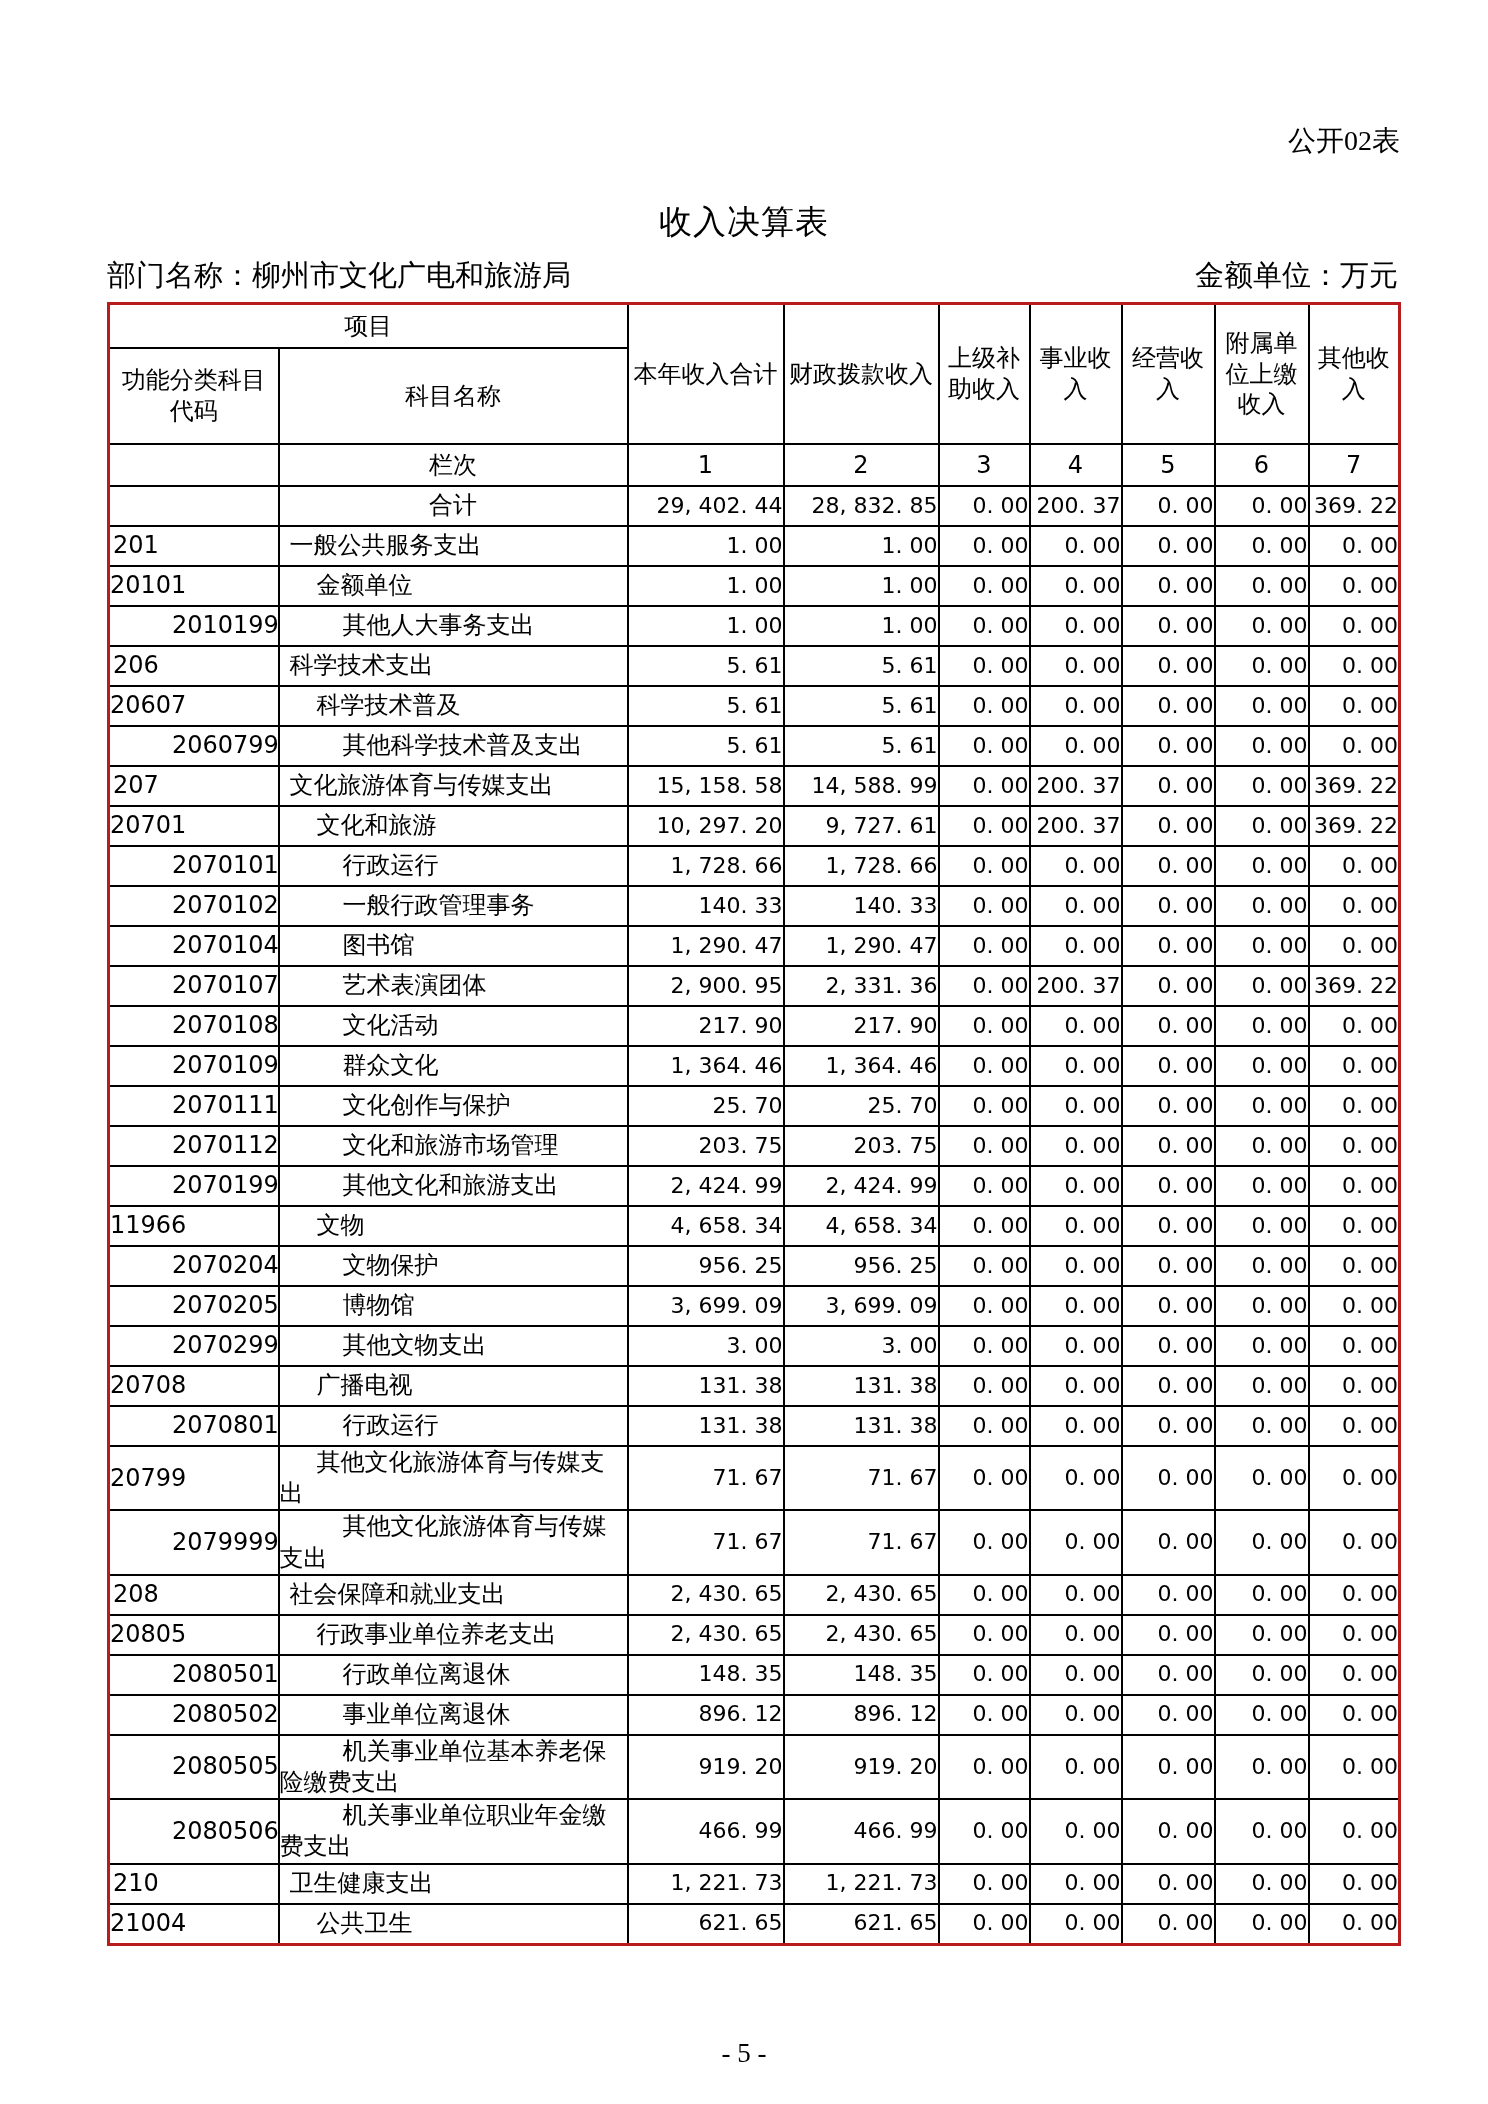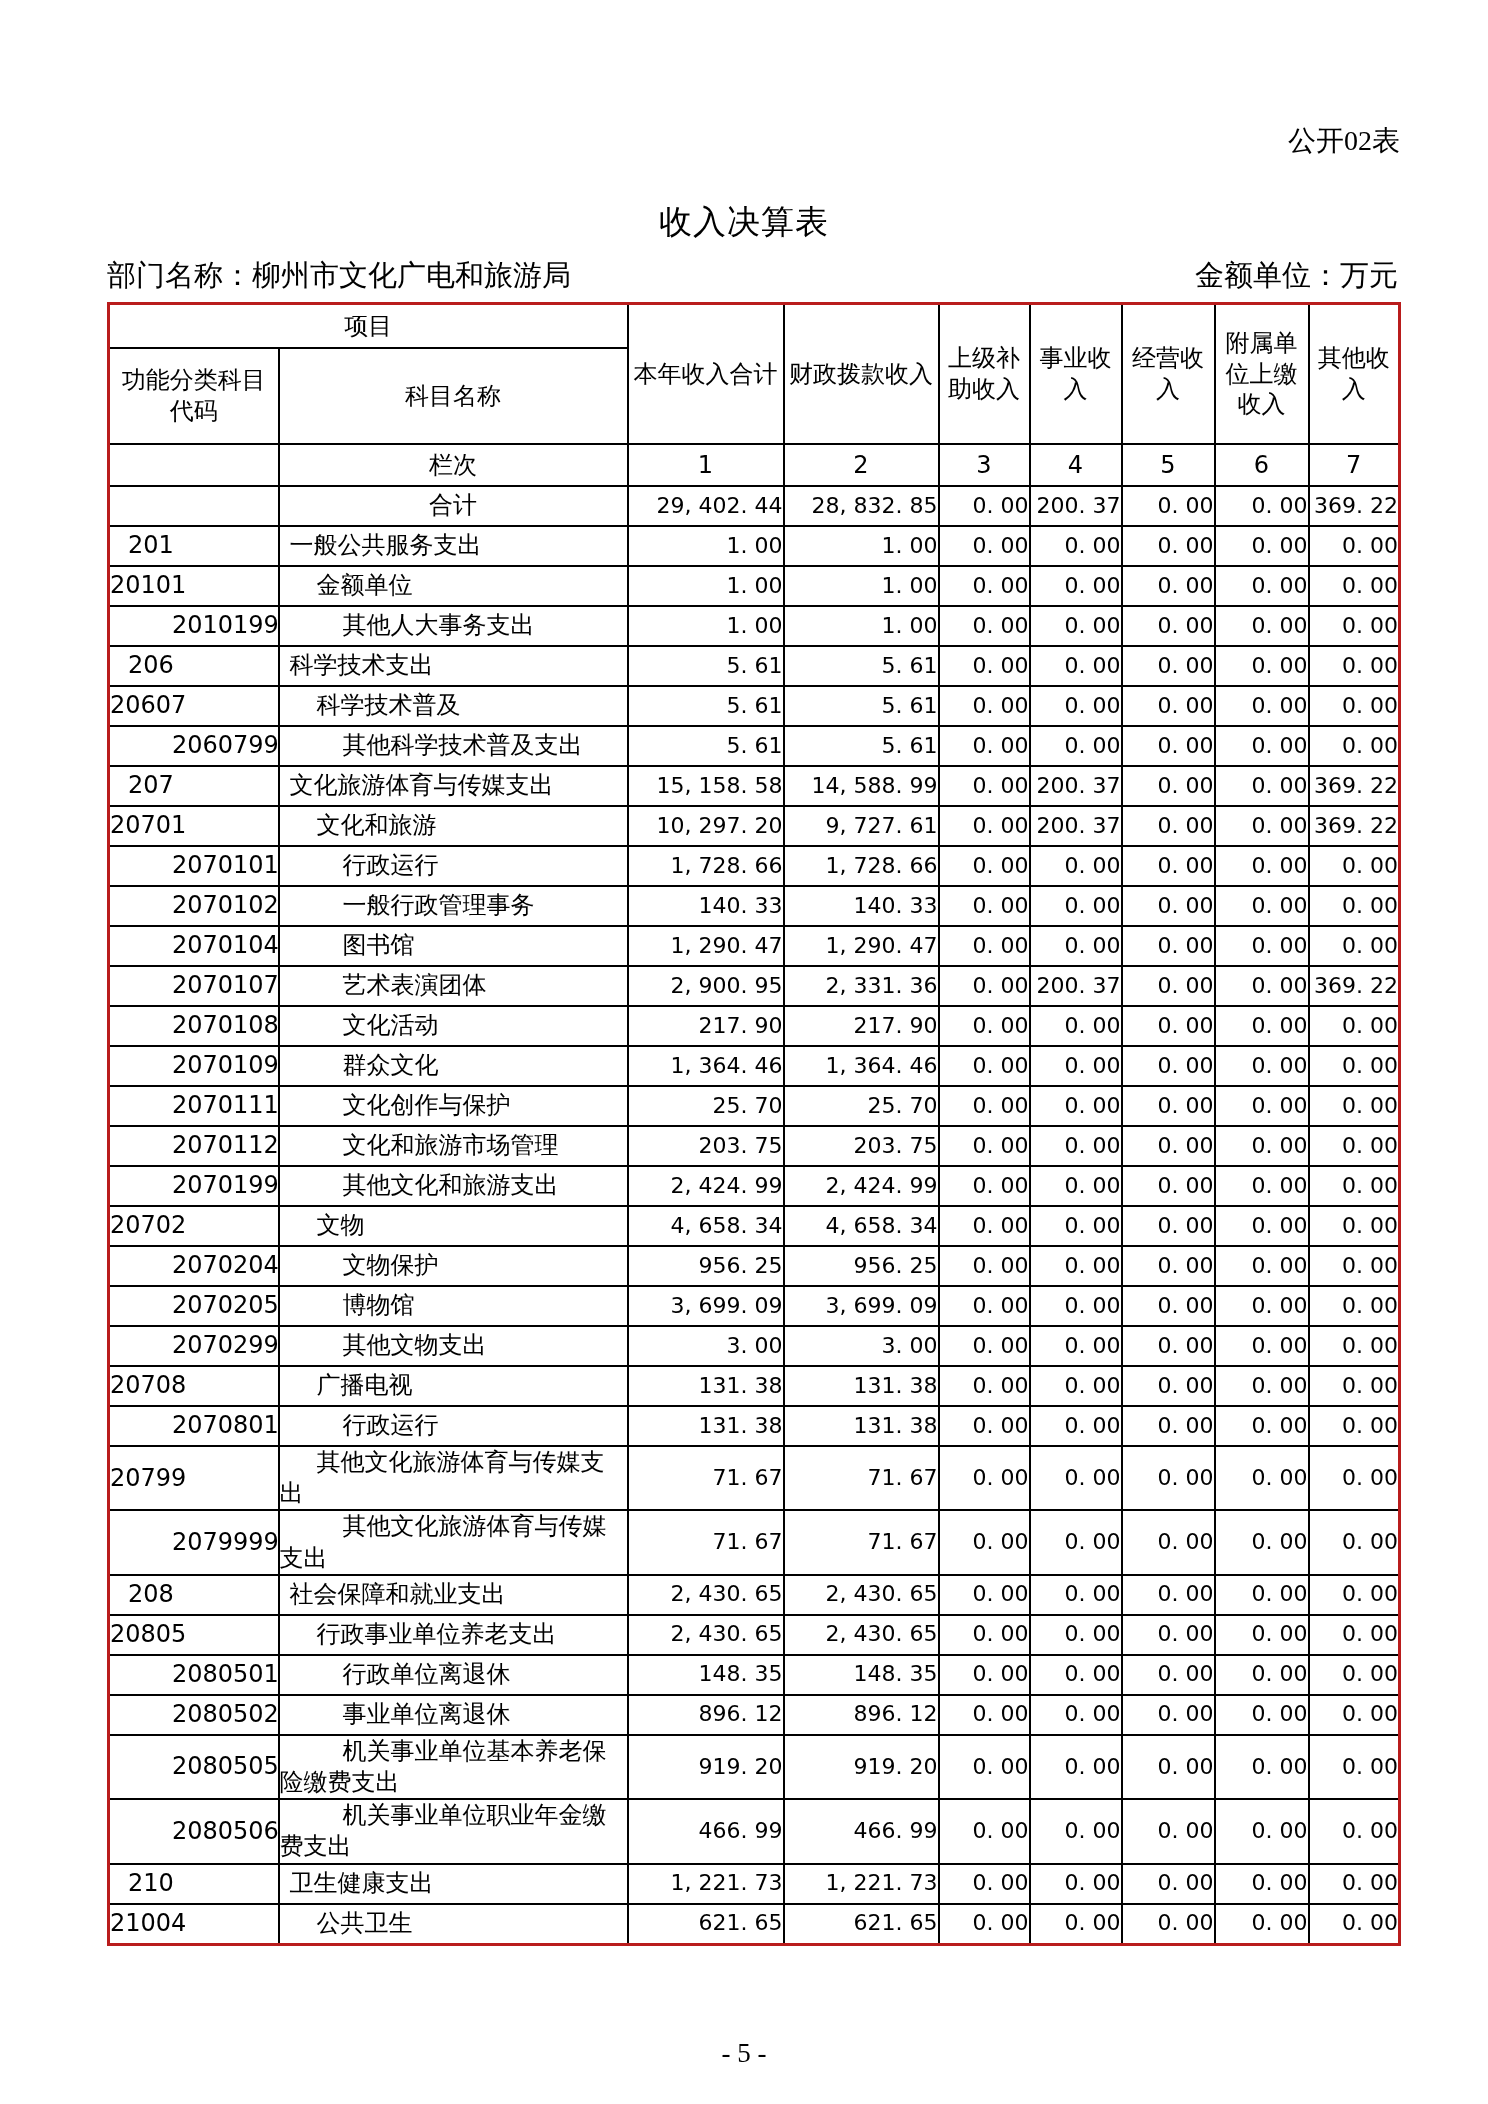--- a/index.html
+++ b/index.html
@@ -73,21 +73,21 @@
     word-break:break-all;
   }
   td.value-cell{
     text-align:right;
     padding-right:4px;
     font-size:22px;
     white-space:nowrap;
     font-family:"DejaVu Sans","Liberation Sans",sans-serif;
   }
   tr.lv0 td.name-cell{text-align:center;text-indent:0;}
-  tr.lv1 td.code-cell{padding-left:18px;margin-left:40px;}
+  tr.lv1 td.code-cell{padding-left:3px;margin-left:40px;}
   tr.lv2 td.code-cell{}
   tr.lv3 td.code-cell{padding-left:62px;}
   tr.lv1 td.name-cell{text-indent:10px;}
   tr.lv2 td.name-cell{text-indent:37px;}
   tr.lv3 td.name-cell{text-indent:63px;}
   .page-number{
     position:absolute;
     top:2038px;
     left:0;
     width:100%;
@@ -341,21 +341,21 @@
           <td class="name-cell">其他文化和旅游支出</td>
           <td class="value-cell">2, 424. 99</td>
           <td class="value-cell">2, 424. 99</td>
           <td class="value-cell">0. 00</td>
           <td class="value-cell">0. 00</td>
           <td class="value-cell">0. 00</td>
           <td class="value-cell">0. 00</td>
           <td class="value-cell">0. 00</td>
         </tr>
         <tr class="lv2">
-          <td class="code-cell">20702</td>
+          <td class="code-cell">11966</td>
           <td class="name-cell">文物</td>
           <td class="value-cell">4, 658. 34</td>
           <td class="value-cell">4, 658. 34</td>
           <td class="value-cell">0. 00</td>
           <td class="value-cell">0. 00</td>
           <td class="value-cell">0. 00</td>
           <td class="value-cell">0. 00</td>
           <td class="value-cell">0. 00</td>
         </tr>
         <tr class="lv3">

